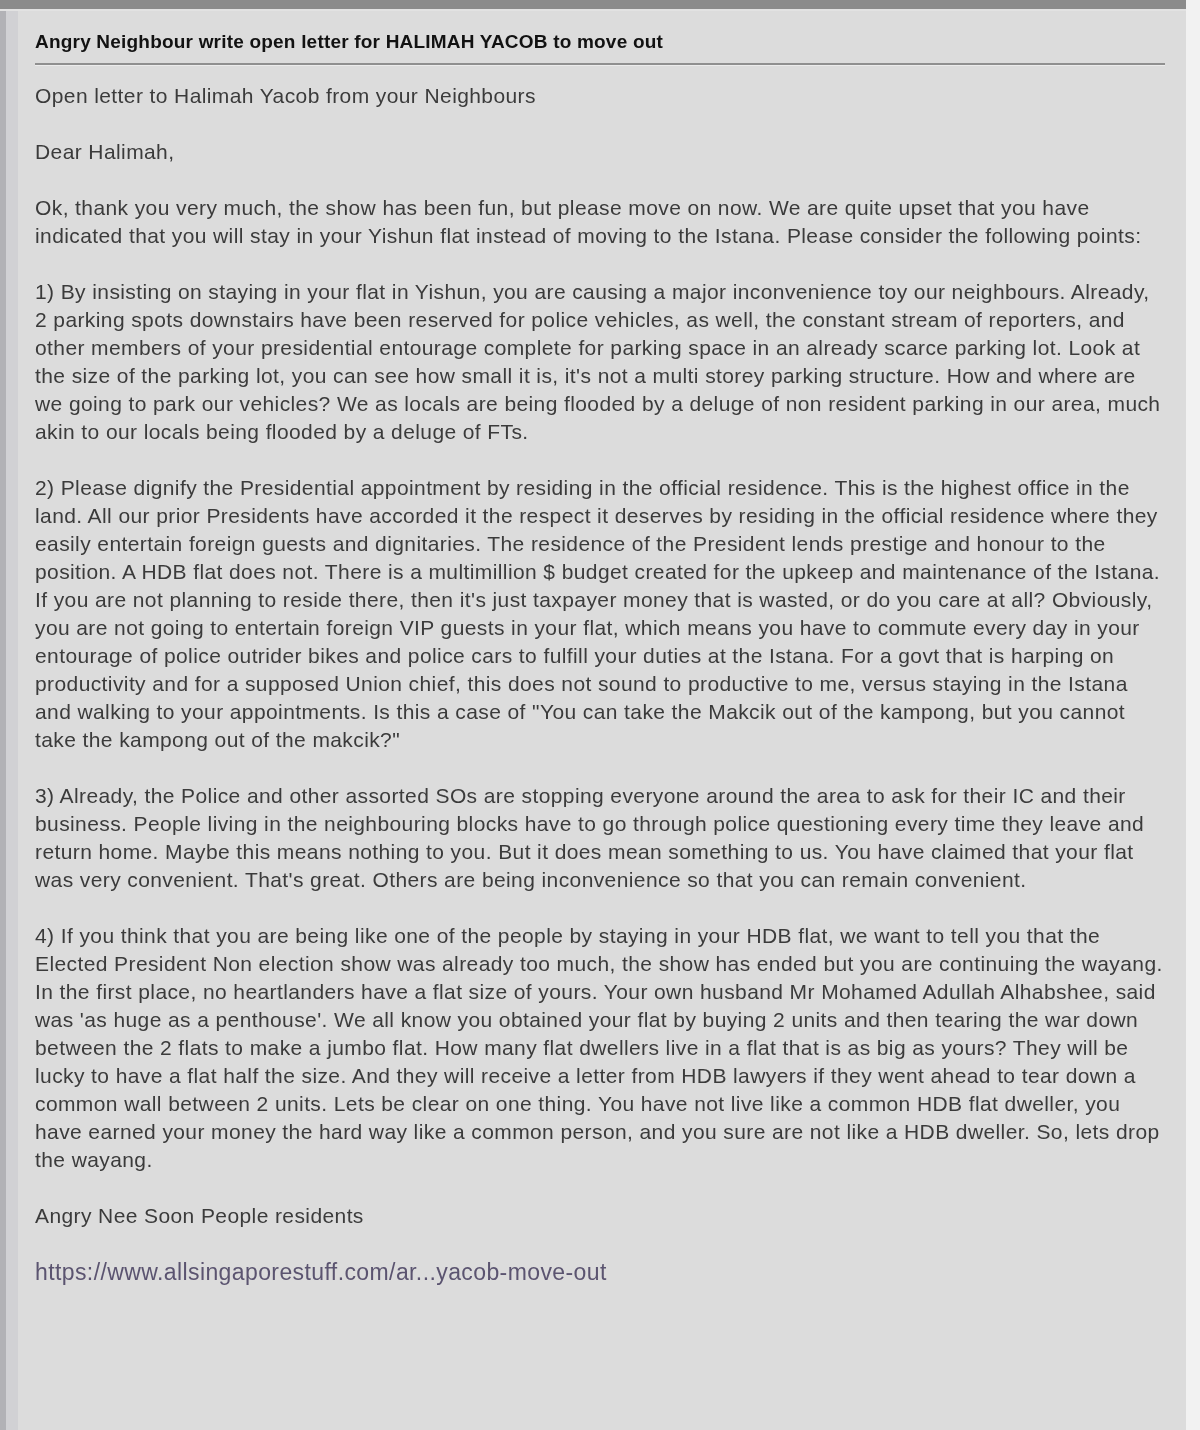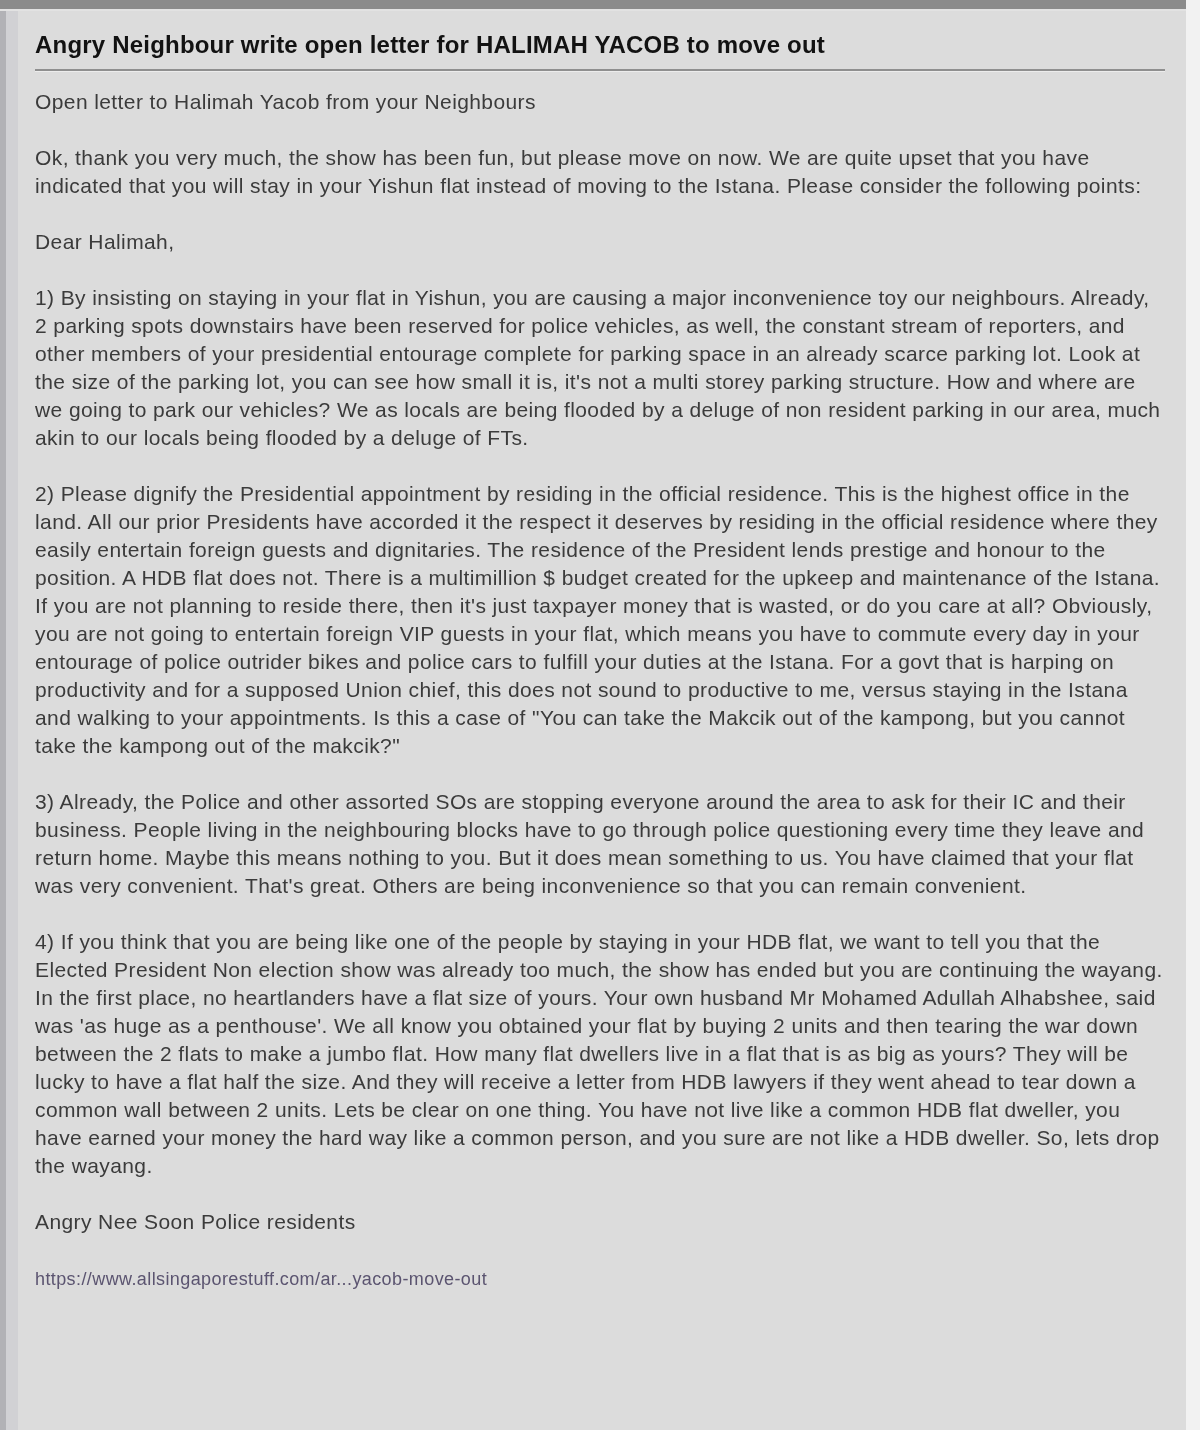--- a/index.html
+++ b/index.html
@@ -44,65 +44,65 @@
   .content {
     position: absolute;
     top: 11px;
     left: 18px;
     right: 14px;
     padding: 20px 21px 0 17px;
     box-sizing: border-box;
   }
   .post-title {
     margin: 0 0 10px 0;
-    font-size: 24px;
+    font-size: 19px;
     font-weight: bold;
     letter-spacing: 0.2px;
     color: #121212;
   }
   .title-divider {
     height: 0;
     border: 0;
     border-top: 2px solid #8f8f8f;
     border-bottom: 1px solid #ececec;
     margin: 0 0 15px 0;
   }
   .letter p {
     margin: 16px 0 28px 0;
     font-size: 21px;
     line-height: 28px;
     letter-spacing: 0.4px;
     color: #3b3b3b;
   }
   .letter a.source-link {
-    font-size: 18px;
+    font-size: 23px;
     line-height: 28px;
     letter-spacing: 0.4px;
     color: #5b5470;
     text-decoration: none;
     display: inline-block;
   }
 </style>
 </head>
 <body>
 
 <div class="top-bar"></div>
 <div class="left-strip-outer"></div>
 <div class="left-strip-inner"></div>
 <div class="right-strip"></div>
 
 <div class="content">
   <h1 class="post-title">Angry Neighbour write open letter for HALIMAH YACOB to move out</h1>
   <hr class="title-divider">
   <div class="letter">
     <p>Open letter to Halimah Yacob from your Neighbours</p>
+    <p>Dear Halimah,</p>
     <p>Ok, thank you very much, the show has been fun, but please move on now. We are quite upset that you have indicated that you will stay in your Yishun flat instead of moving to the Istana. Please consider the following points:</p>
-    <p>Dear Halimah,</p>
     <p>1) By insisting on staying in your flat in Yishun, you are causing a major inconvenience toy our neighbours. Already, 2 parking spots downstairs have been reserved for police vehicles, as well, the constant stream of reporters, and other members of your presidential entourage complete for parking space in an already scarce parking lot. Look at the size of the parking lot, you can see how small it is, it's not a multi storey parking structure. How and where are we going to park our vehicles? We as locals are being flooded by a deluge of non resident parking in our area, much akin to our locals being flooded by a deluge of FTs.</p>
     <p>2) Please dignify the Presidential appointment by residing in the official residence. This is the highest office in the land. All our prior Presidents have accorded it the respect it deserves by residing in the official residence where they easily entertain foreign guests and dignitaries. The residence of the President lends prestige and honour to the position. A HDB flat does not. There is a multimillion $ budget created for the upkeep and maintenance of the Istana. If you are not planning to reside there, then it's just taxpayer money that is wasted, or do you care at all? Obviously, you are not going to entertain foreign VIP guests in your flat, which means you have to commute every day in your entourage of police outrider bikes and police cars to fulfill your duties at the Istana. For a govt that is harping on productivity and for a supposed Union chief, this does not sound to productive to me, versus staying in the Istana and walking to your appointments. Is this a case of "You can take the Makcik out of the kampong, but you cannot take the kampong out of the makcik?"</p>
     <p>3) Already, the Police and other assorted SOs are stopping everyone around the area to ask for their IC and their business. People living in the neighbouring blocks have to go through police questioning every time they leave and return home. Maybe this means nothing to you. But it does mean something to us. You have claimed that your flat was very convenient. That's great. Others are being inconvenience so that you can remain convenient.</p>
     <p>4) If you think that you are being like one of the people by staying in your HDB flat, we want to tell you that the Elected President Non election show was already too much, the show has ended but you are continuing the wayang. In the first place, no heartlanders have a flat size of yours. Your own husband Mr Mohamed Adullah Alhabshee, said was 'as huge as a penthouse'. We all know you obtained your flat by buying 2 units and then tearing the war down between the 2 flats to make a jumbo flat. How many flat dwellers live in a flat that is as big as yours? They will be lucky to have a flat half the size. And they will receive a letter from HDB lawyers if they went ahead to tear down a common wall between 2 units. Lets be clear on one thing. You have not live like a common HDB flat dweller, you have earned your money the hard way like a common person, and you sure are not like a HDB dweller. So, lets drop the wayang.</p>
-    <p>Angry Nee Soon Police residents</p>
+    <p>Angry Nee Soon People residents</p>
     <p style="margin-bottom:0;">
       <a class="source-link" href="#">https://www.allsingaporestuff.com/ar...yacob-move-out</a>
     </p>
   </div>
 </div>
 
 </body></html>

